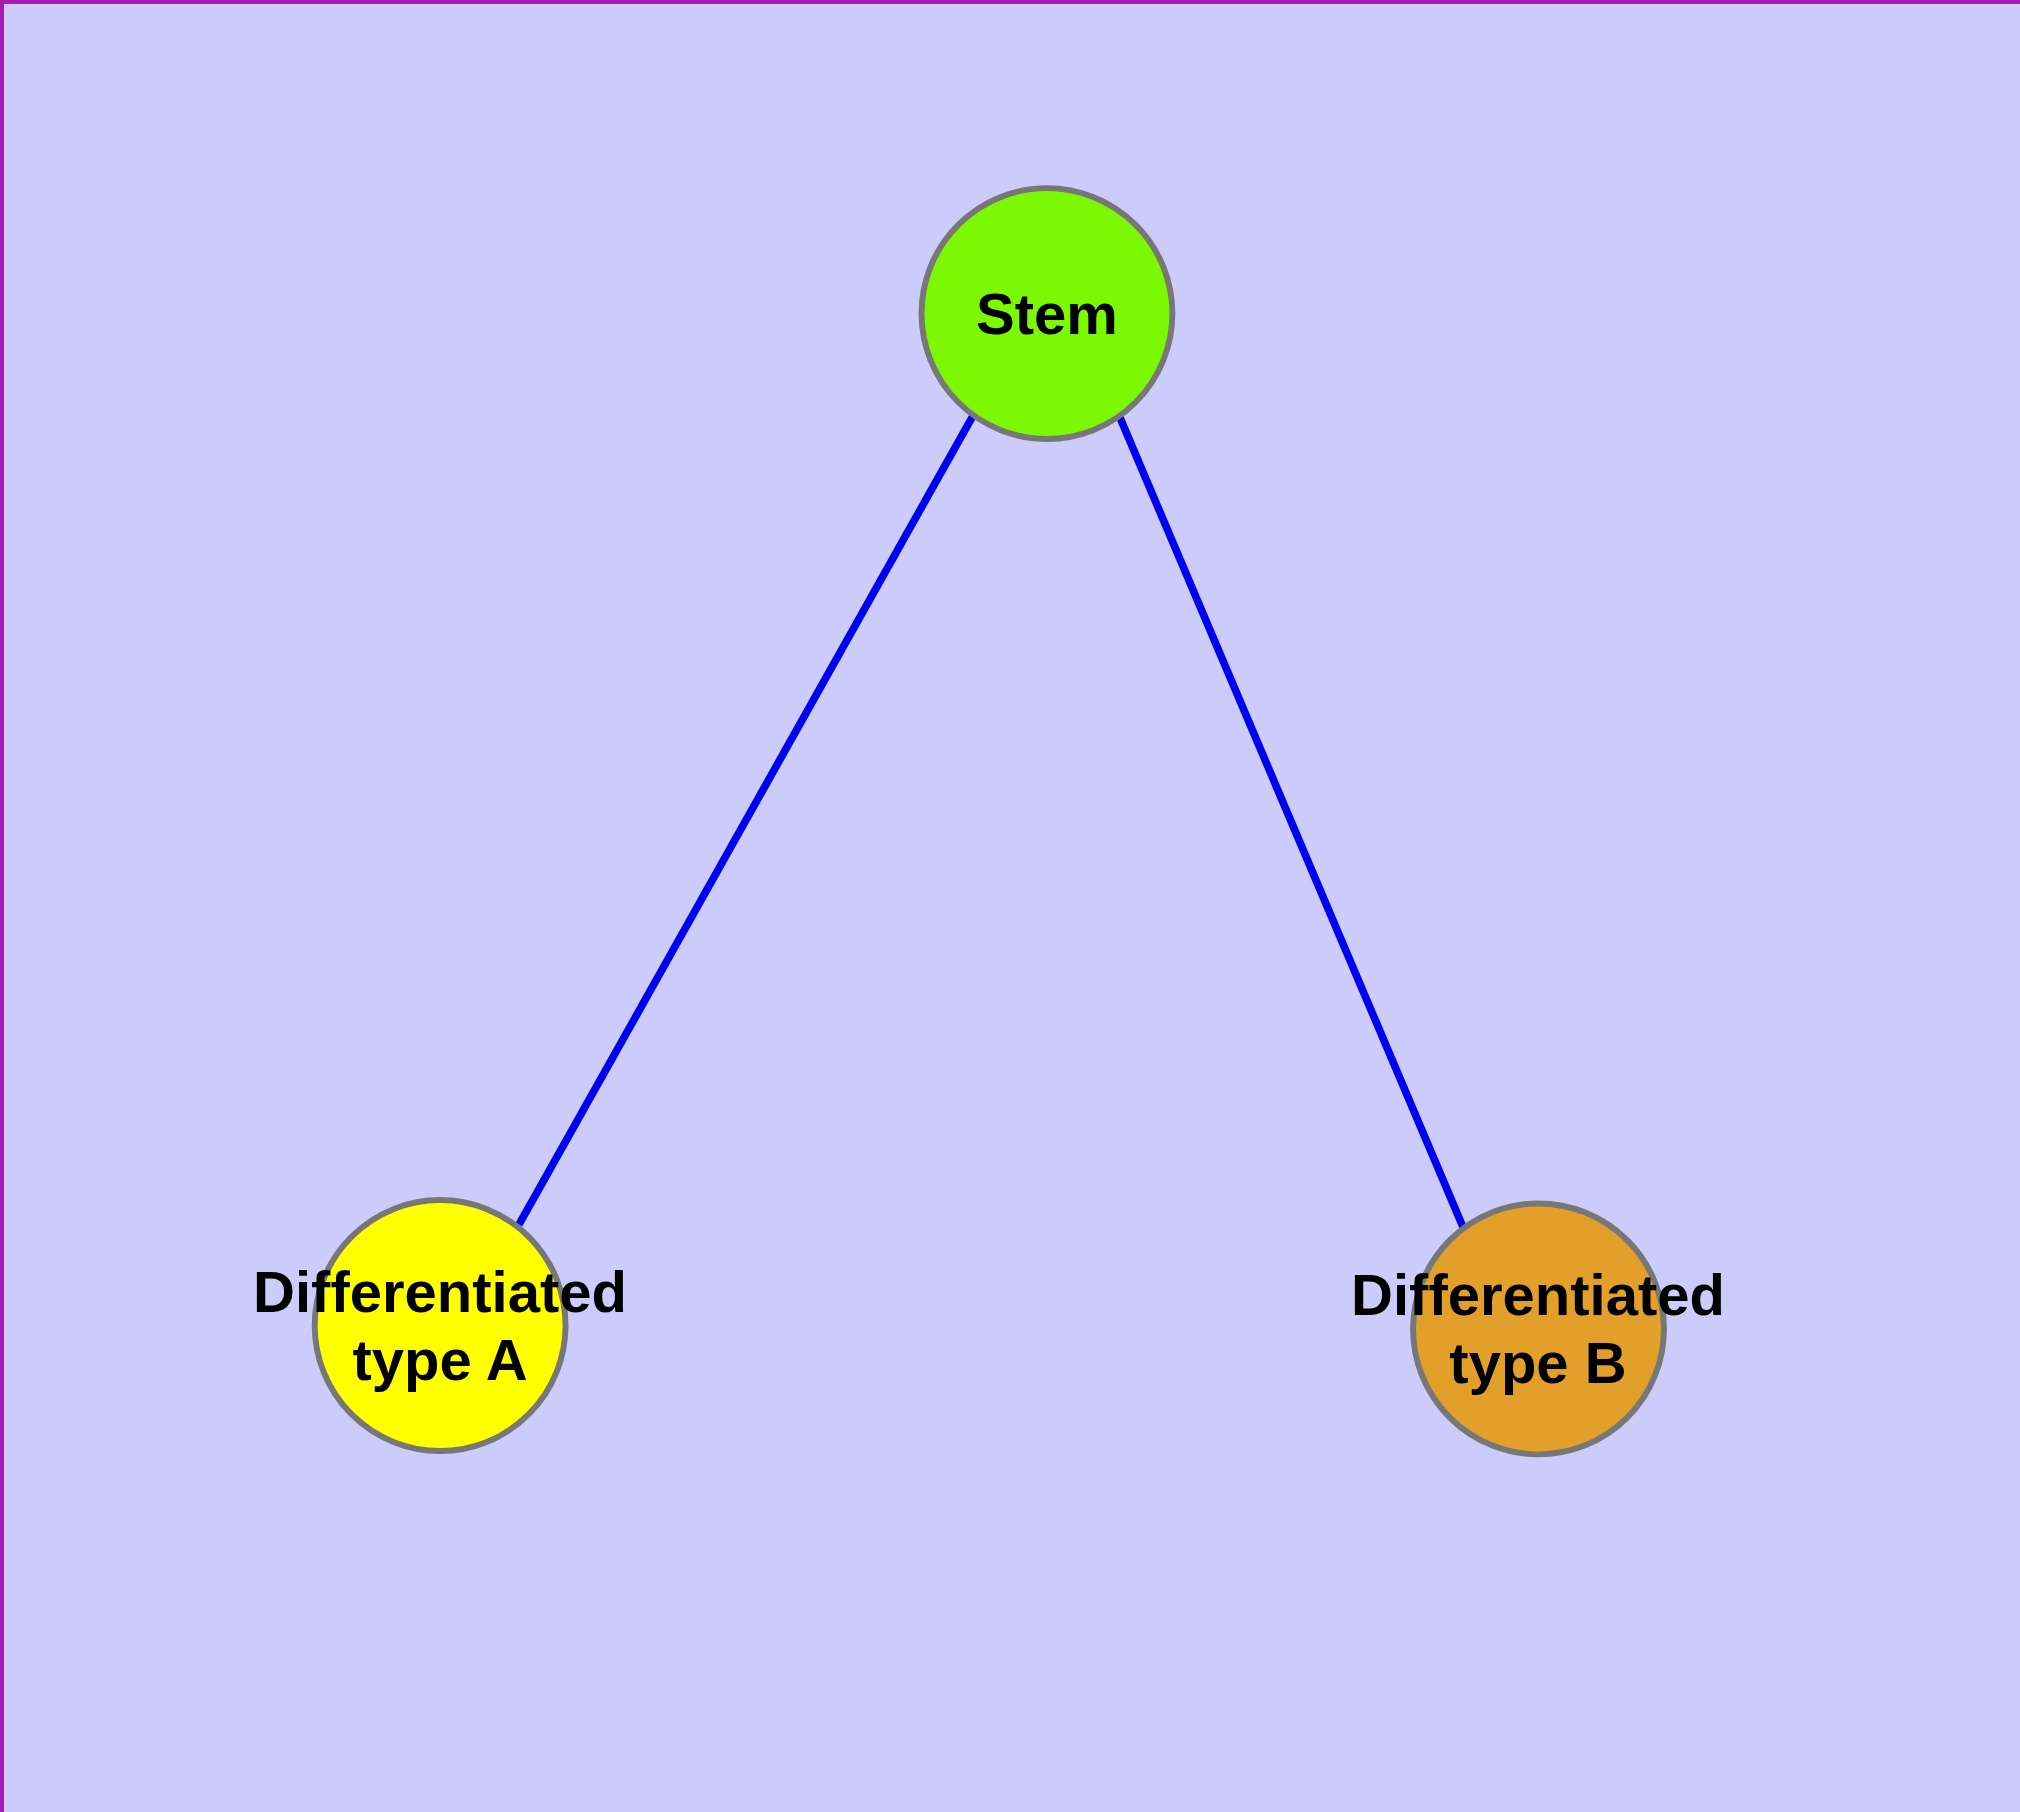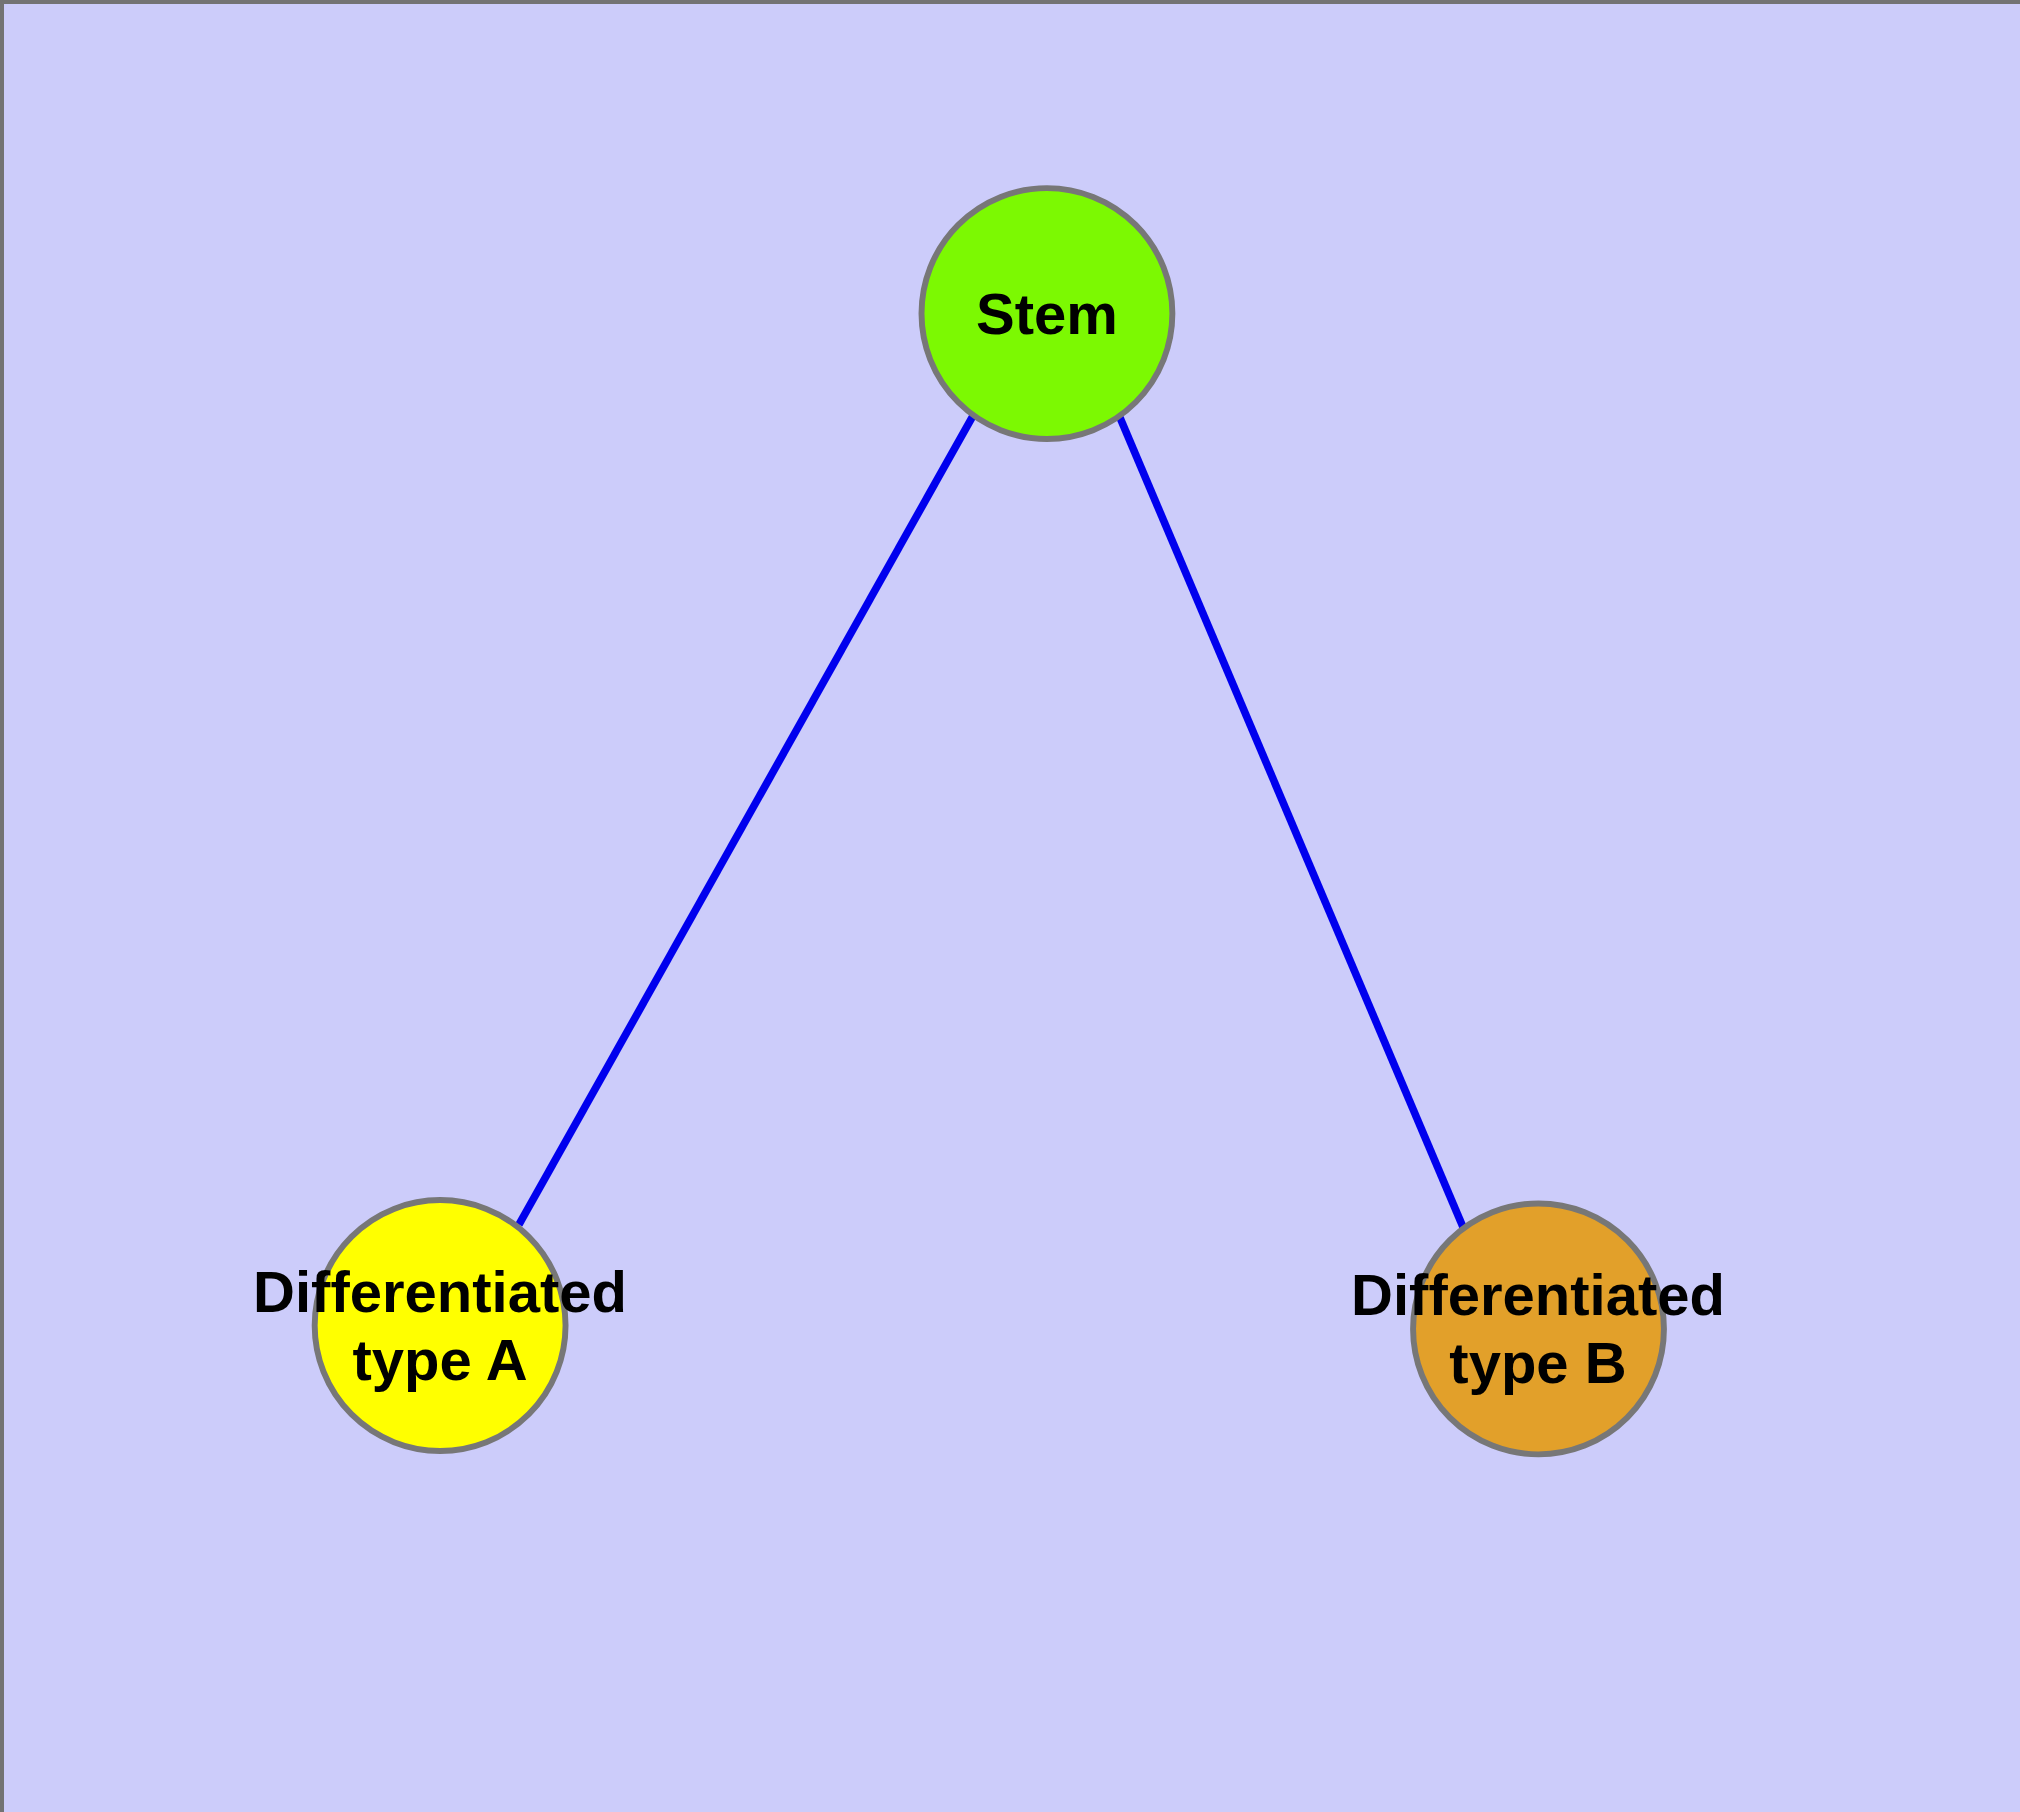--- a/index.html
+++ b/index.html
@@ -5,21 +5,21 @@
 <style>
   html, body {
     margin: 0;
     padding: 0;
     background: #ffffff;
   }
   #stage {
     position: relative;
     width: 2021px;
     height: 1812px;
-    background: #737373;
+    background: #a21caf;
     overflow: hidden;
     font-family: "Liberation Sans", "DejaVu Sans", sans-serif;
   }
   #canvas {
     position: absolute;
     left: 4.2px;
     top: 4.2px;
     width: 2016px;
     height: 1808px;
     background: #ccccfa;

